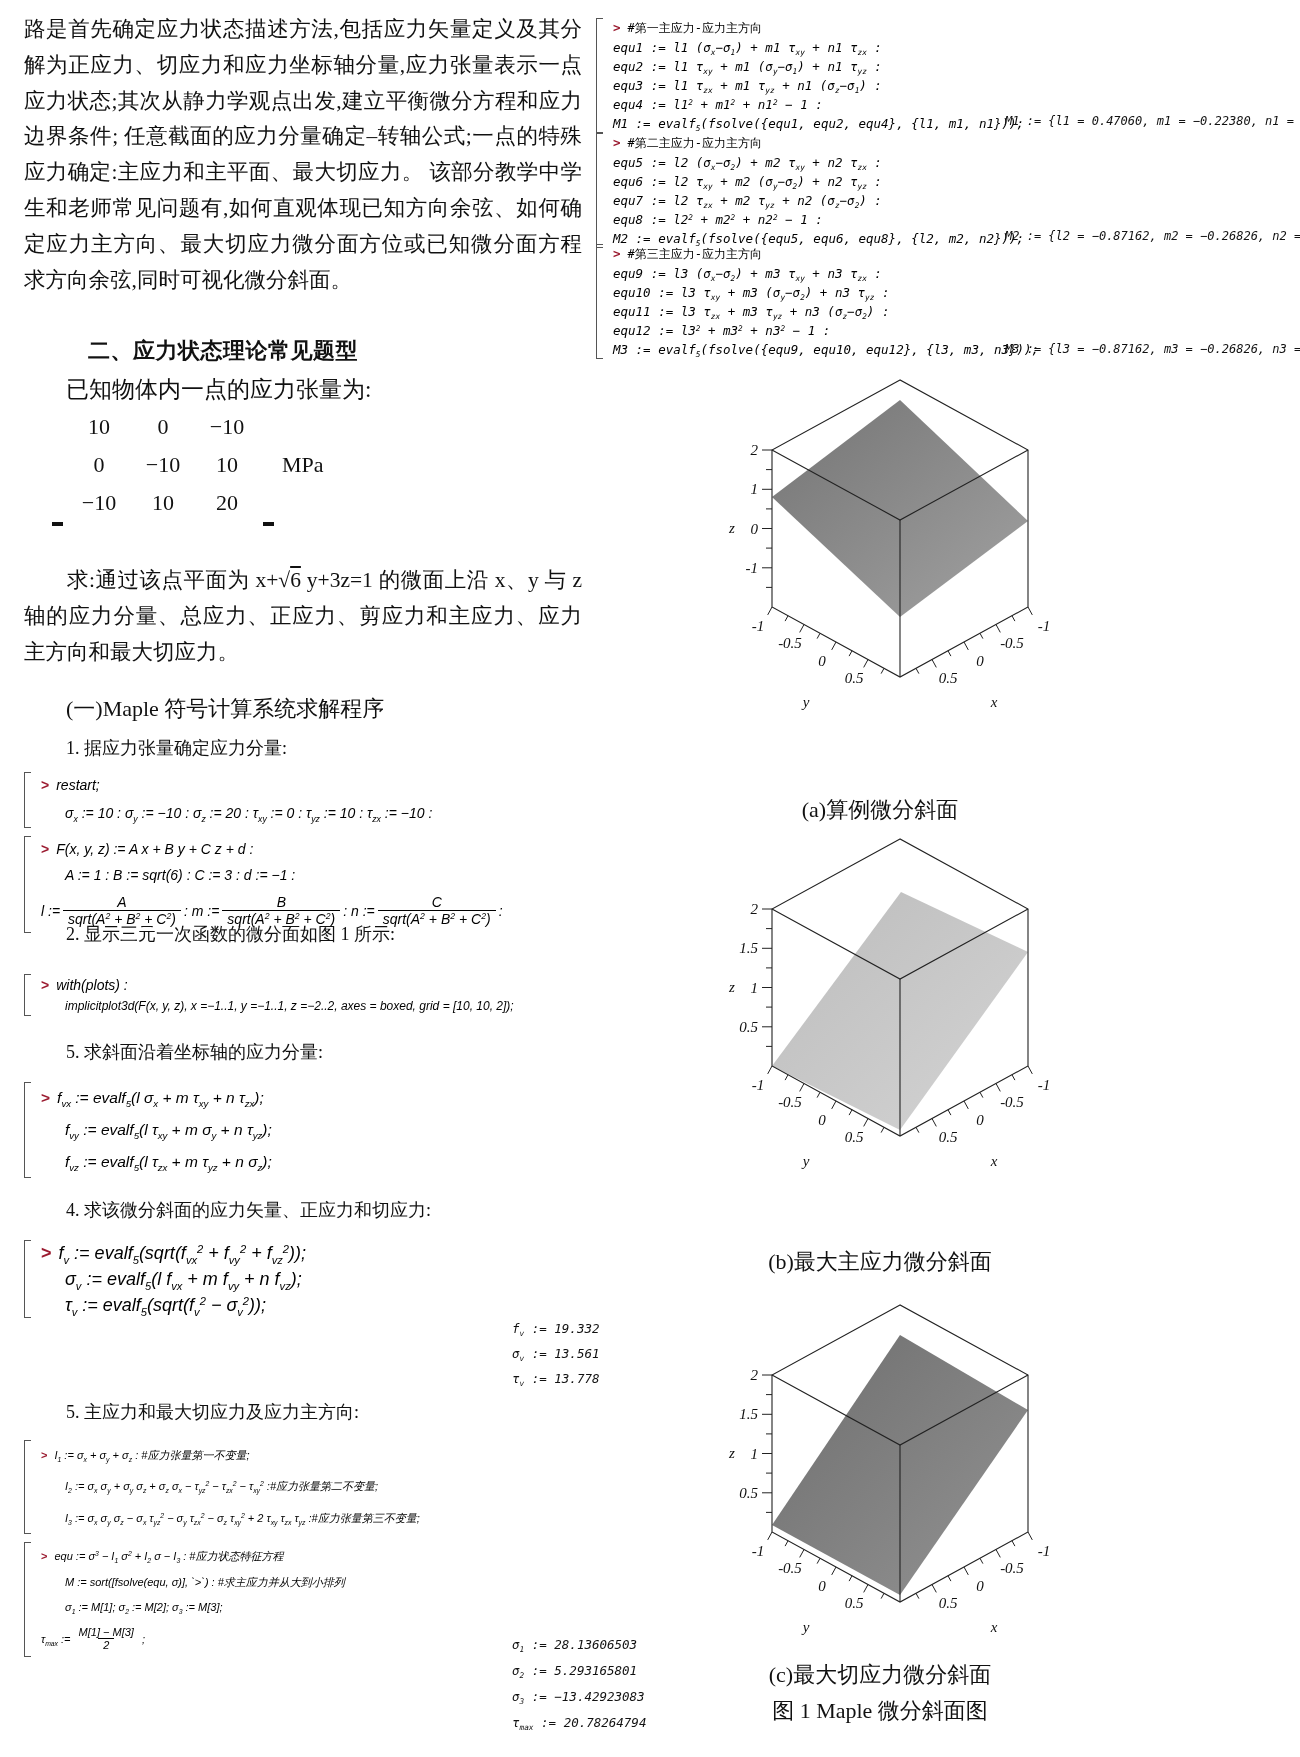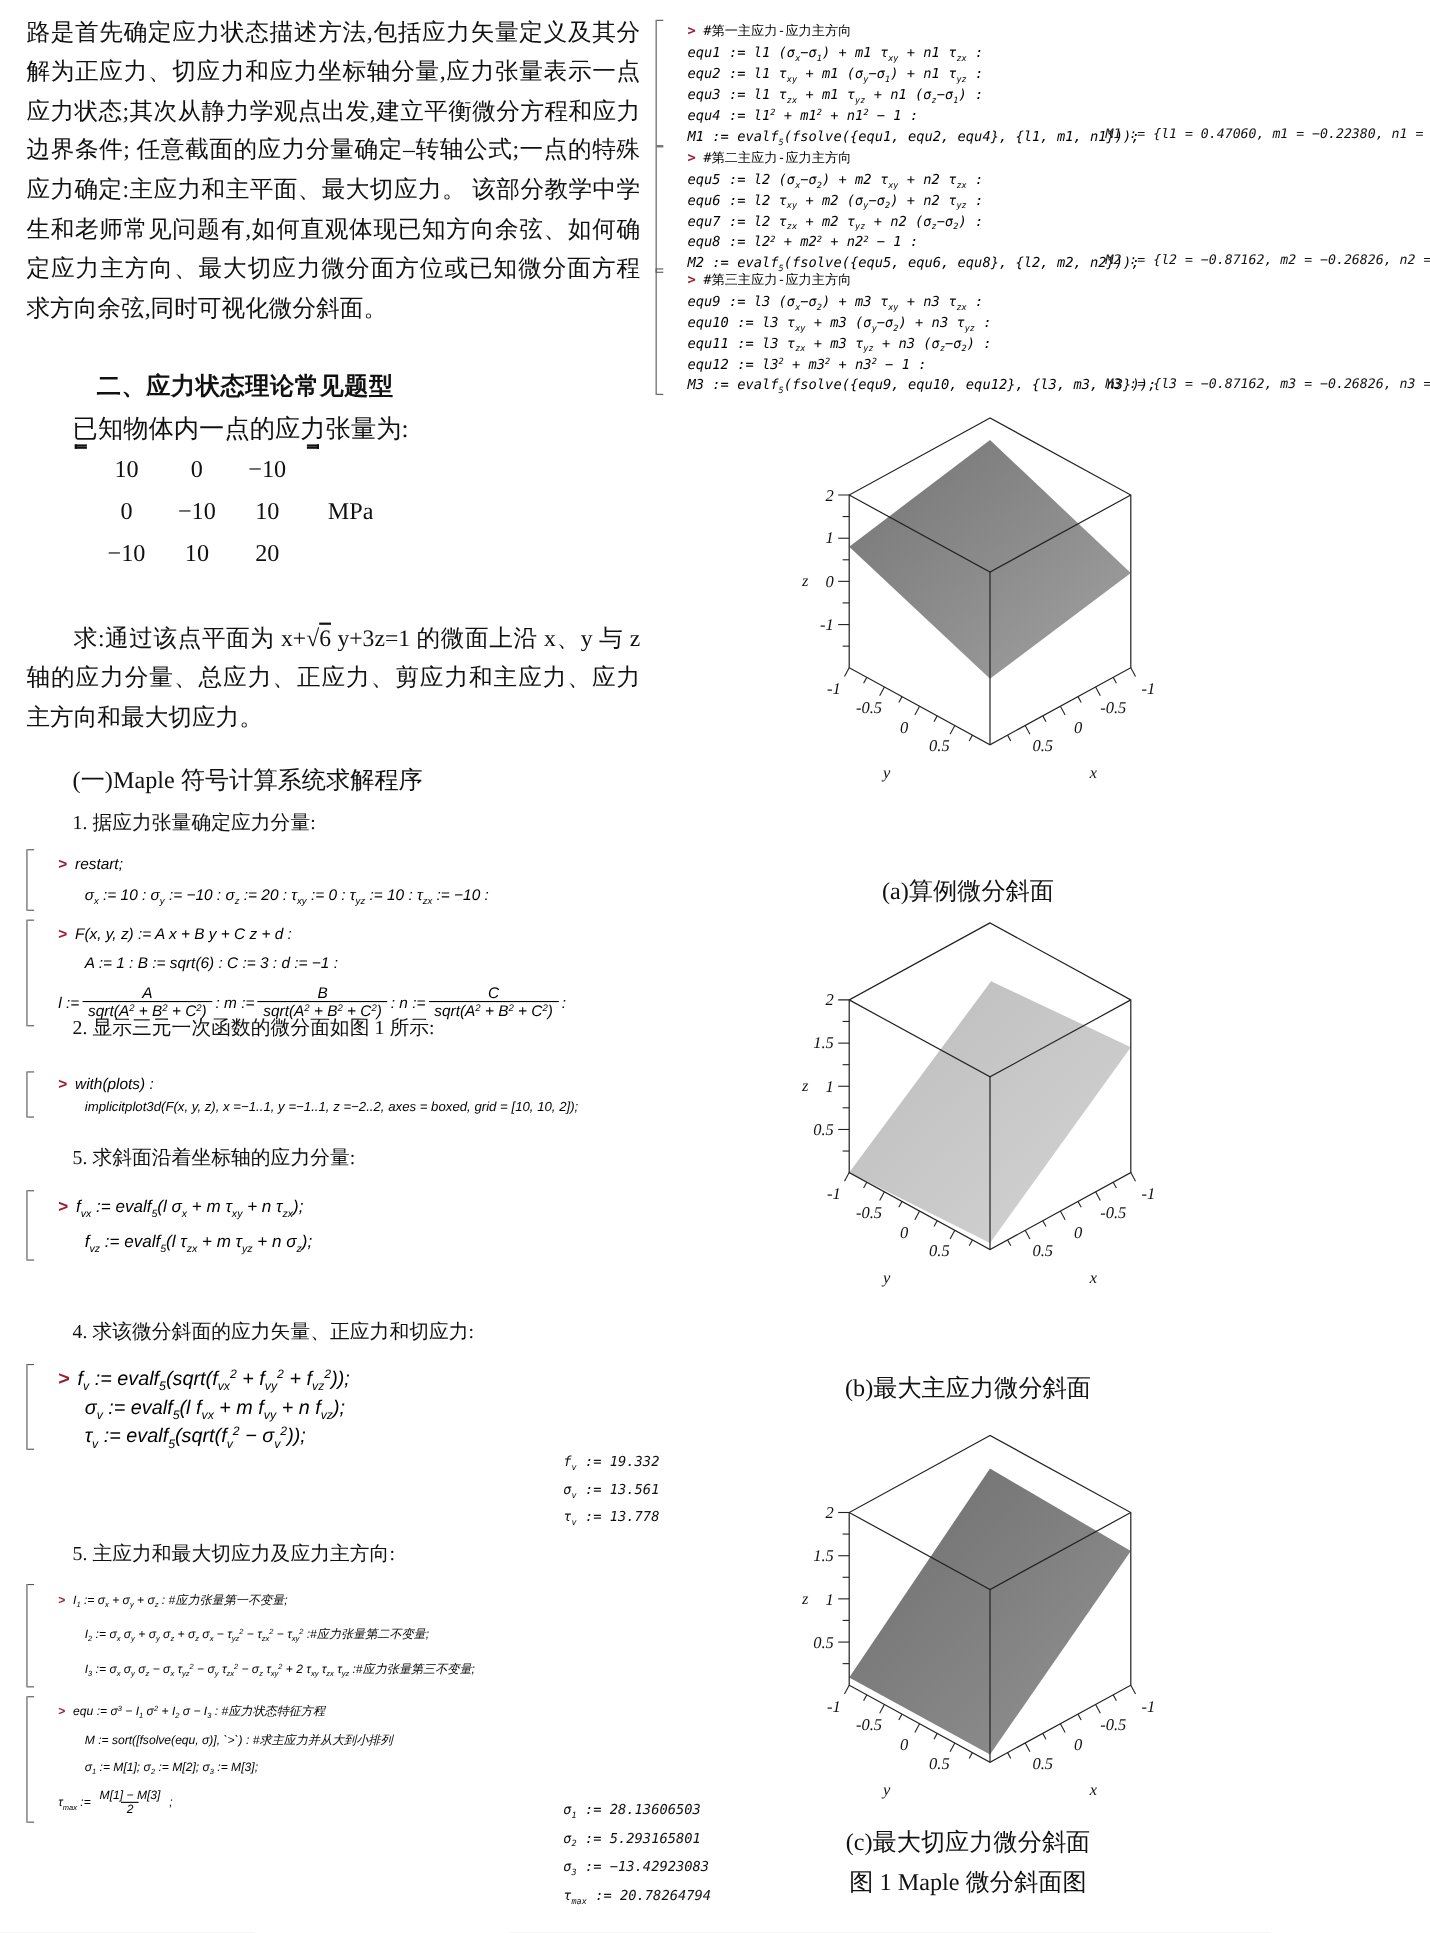--- a/index.html
+++ b/index.html
@@ -10,33 +10,33 @@
   .intro{top:12px;left:24px;width:558px;font-size:21.5px;line-height:35.8px;
          text-align:justify;margin:0}
   .sec{top:336px;left:88px;margin:0;font-family:"Liberation Sans",sans-serif;
        font-size:22px;font-weight:700;letter-spacing:.5px}
   .t-intro{top:374px;left:66px;margin:0;font-size:23px}
   .problem{top:562px;left:24px;width:558px;margin:0;font-size:21.5px;line-height:36px;
            text-align:justify;text-indent:43px}
   .mheading{top:694px;left:66px;margin:0;font-size:22px}
   .step{position:absolute;left:66px;margin:0;font-size:18px}
   
-  .matrix{top:404px;left:68px;display:flex;align-items:flex-start}
+  .matrix{top:404px;left:52px;display:flex;align-items:flex-end}
   .brk{width:9px}
   .brk-l{border-left:2.2px solid #111;border-top:2.2px solid #111;border-bottom:2.2px solid #111}
   .brk-r{border-right:2.2px solid #111;border-top:2.2px solid #111;border-bottom:2.2px solid #111}
   .mat{display:grid;grid-template-columns:64px 64px 64px;row-gap:12px;padding:10px 4px}
   .mat span{text-align:center;font-size:22px}
   .unit{align-self:center;font-size:22px;margin-left:8px}
   
   .mcode{position:absolute;left:24px;width:580px;
          font-family:Liberation Sans, sans-serif;font-style:italic;font-size:14px;color:#000}
   .rcode{position:absolute;left:596px;width:560px;
          font-family:"DejaVu Sans Mono",monospace;font-style:italic;font-size:12.5px;color:#000}
-  .grp{border-left:1.2px solid #555;padding-left:28px;position:relative;margin:2px 0 8px 0}
+  .grp{border-left:1.2px solid #555;padding-left:16px;position:relative;margin:2px 0 8px 0}
   .grp:before,.grp:after{content:"";position:absolute;left:0;width:6px;height:0;border-top:1.2px solid #555}
   .grp:before{top:0}
   .grp:after{bottom:0}
   .cline{line-height:26px;white-space:nowrap}
   .rcode .cline{line-height:19px}
   .indent{padding-left:24px}
   .prompt{color:#9b1b30;font-style:normal;font-weight:bold;margin-right:7px}
   .cmt{font-style:normal;font-size:12px}
   sub{font-size:.62em;vertical-align:-.45em;line-height:0}
   sup{font-size:.62em;vertical-align:.55em;line-height:0}
@@ -125,20 +125,21 @@
       <div class="cline" style="line-height:22px"><span class="prompt">&gt;</span><span>with(plots) :</span></div>
       <div class="cline indent sm" style="line-height:20px"><span>implicitplot3d(F(x, y, z), x =−1..1, y =−1..1, z =−2..2, axes = boxed, grid = [10, 10, 2]);</span></div>
     </div>
   </div>
 
   <p class="step" style="top:1040px">5. 求斜面沿着坐标轴的应力分量:</p>
 
   <div class="mcode" style="top:1080px">
     <div class="grp">
       <div class="cline lg"><span class="prompt">&gt;</span><span>f<sub>vx</sub> := evalf<sub>5</sub>(l σ<sub>x</sub> + m τ<sub>xy</sub> + n τ<sub>zx</sub>);</span></div>
+      <div class="cline lg indent"><span>f<sub>vy</sub> := evalf<sub>5</sub>(l τ<sub>xy</sub> + m σ<sub>y</sub> + n τ<sub>yz</sub>);</span></div>
       <div class="cline lg indent"><span>f<sub>vz</sub> := evalf<sub>5</sub>(l τ<sub>zx</sub> + m τ<sub>yz</sub> + n σ<sub>z</sub>);</span></div>
     </div>
   </div>
 
   <p class="step" style="top:1198px">4. 求该微分斜面的应力矢量、正应力和切应力:</p>
 
   <div class="mcode" style="top:1238px;font-size:18px">
     <div class="grp">
       <div class="cline"><span class="prompt">&gt;</span><span>f<sub>v</sub> := evalf<sub>5</sub>(sqrt(f<sub>vx</sub><sup>2</sup> + f<sub>vy</sub><sup>2</sup> + f<sub>vz</sub><sup>2</sup>));</span></div>
       <div class="cline indent"><span>σ<sub>v</sub> := evalf<sub>5</sub>(l f<sub>vx</sub> + m f<sub>vy</sub> + n f<sub>vz</sub>);</span></div>

